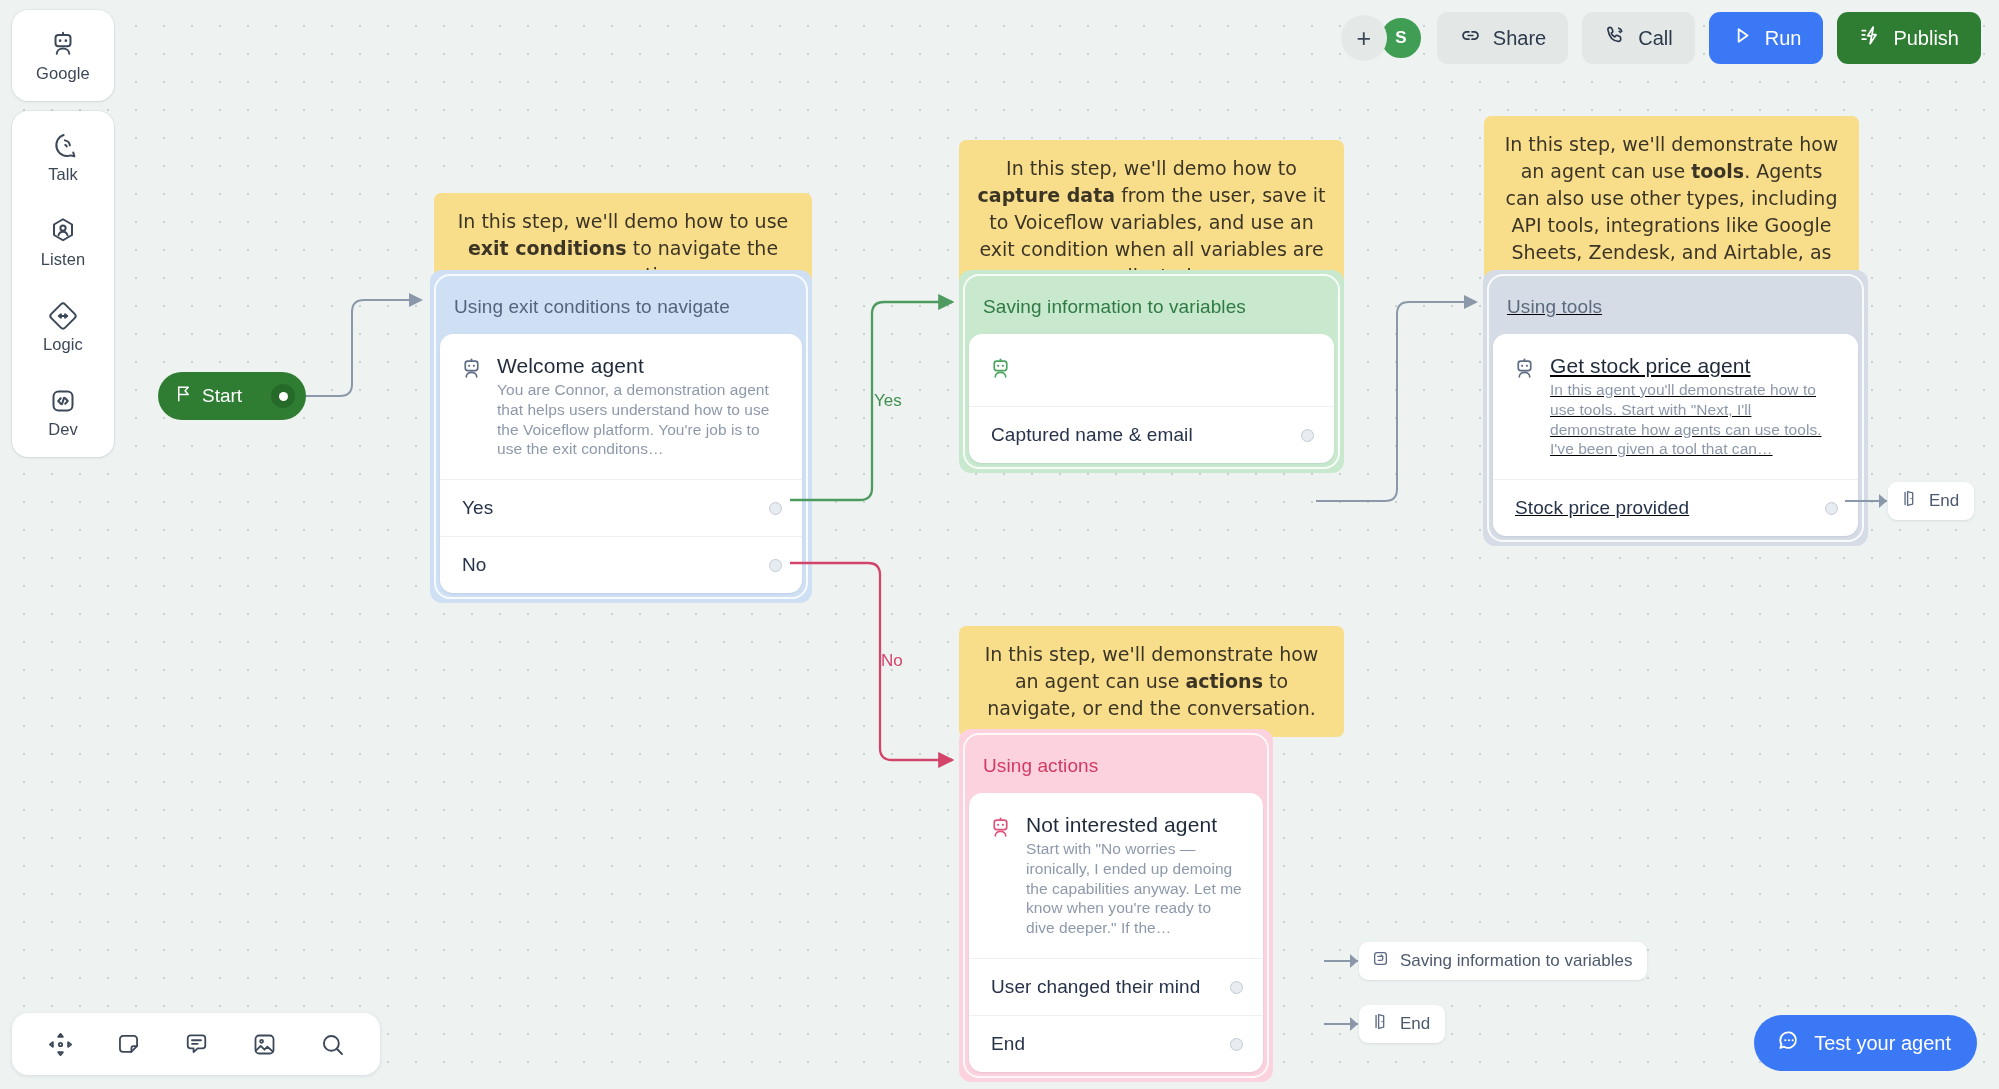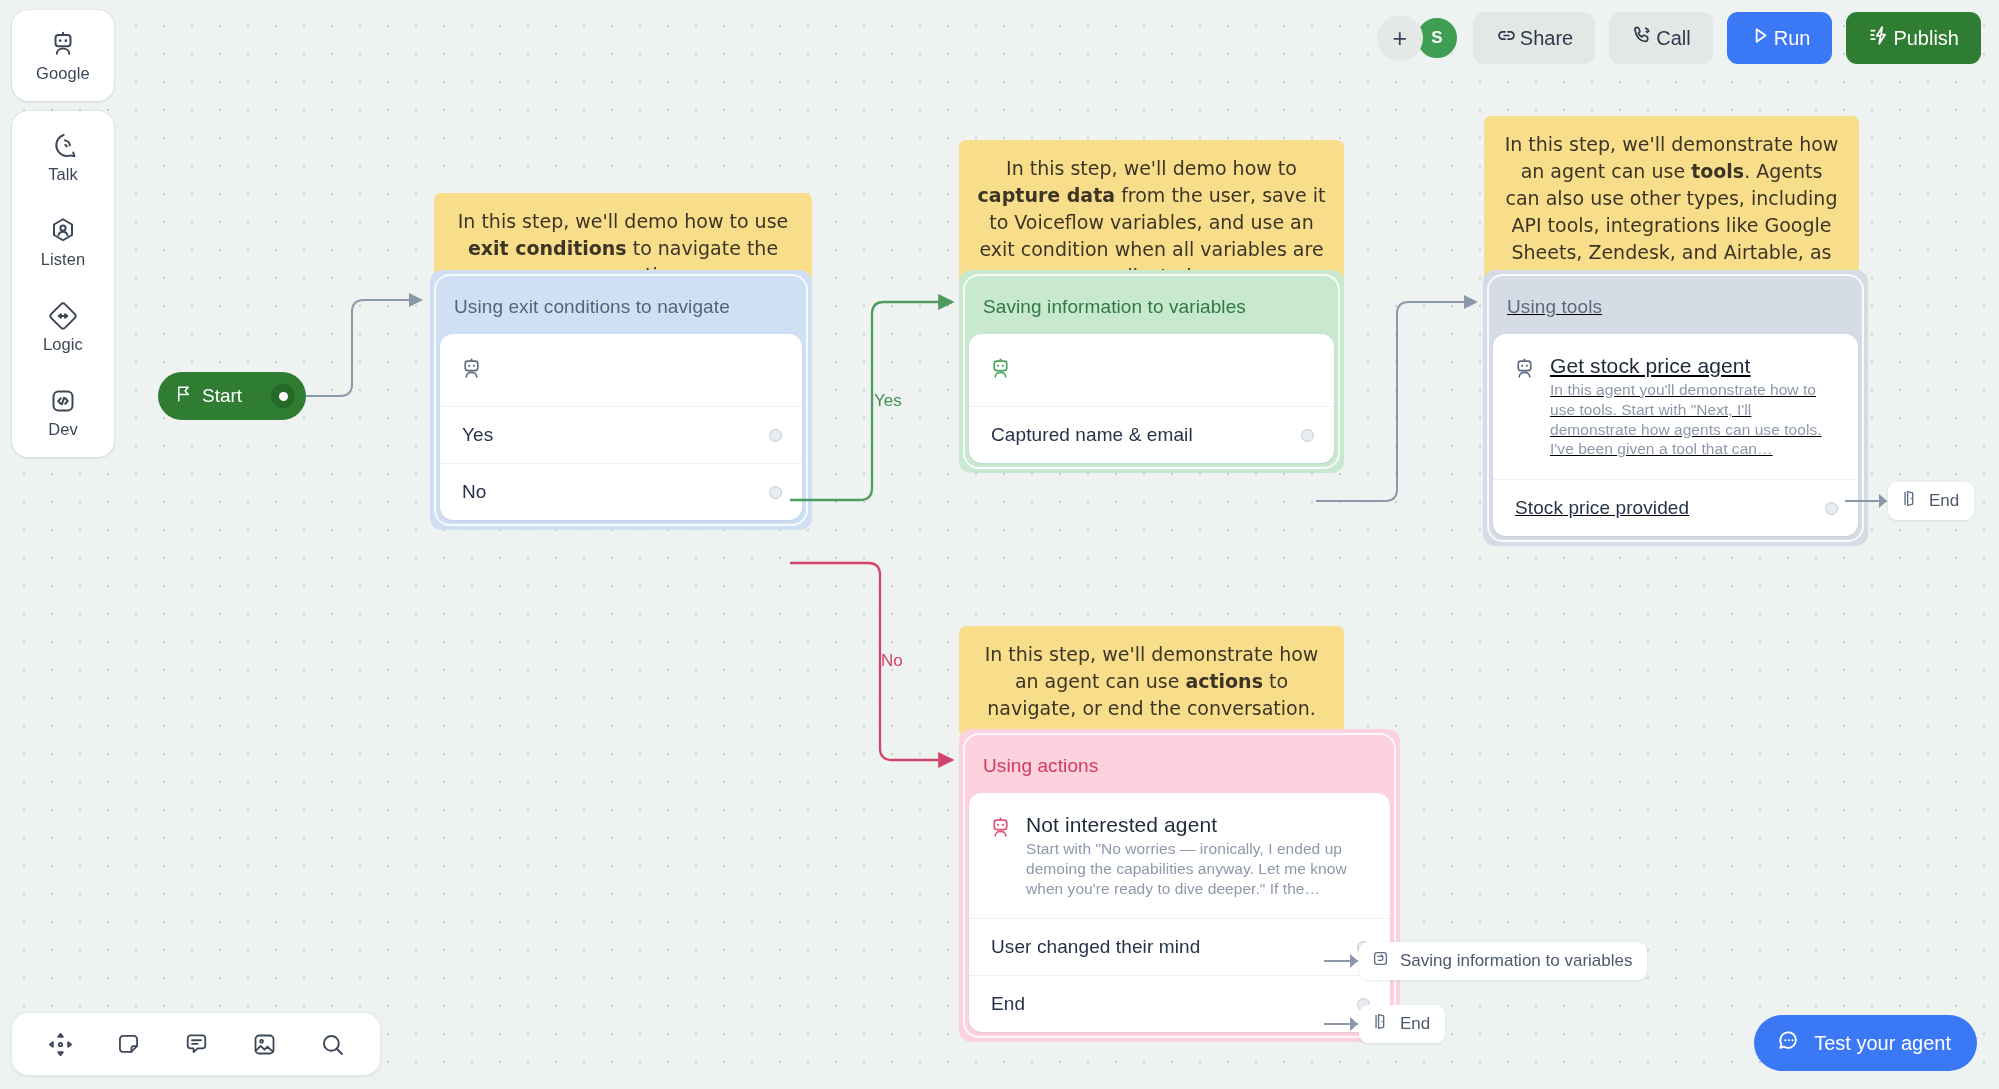--- a/index.html
+++ b/index.html
@@ -61,21 +61,21 @@
   .avatar {
     width: 44px; height: 44px; border-radius: 50%;
     background: #3f9e54; color: #fff;
     display: flex; align-items: center; justify-content: center;
     font-size: 17px; font-weight: 600;
     margin-left: -8px; border: 2.5px solid #eef3f2;
     cursor: pointer;
   }
   .tbtn {
     height: 52px; padding: 0 22px; border-radius: 11px;
-    display: flex; align-items: center; gap: 2px;
+    display: flex; align-items: center; gap: 11px;
     font-size: 20px; cursor: pointer; border: none;
     font-family: inherit;
   }
   .tbtn.ghost { background: #e3e8e7; color: #2d3a4b; }
   .tbtn.run { background: #3b78f6; color: #fff; }
   .tbtn.publish { background: #2e7d32; color: #fff; }
 
   
   .group-card {
     position: absolute;
@@ -369,20 +369,24 @@
       <div class="agent-row">
         <span class="agent-icon">
           <svg width="25" height="25" viewBox="0 0 24 24" fill="none" stroke="#5d6c82" stroke-width="1.6" stroke-linecap="round" stroke-linejoin="round">
             <rect x="6" y="4" width="12" height="9" rx="2.4"></rect>
             <circle cx="9.7" cy="8.5" r="1.05" fill="#5d6c82" stroke="none"></circle>
             <circle cx="14.3" cy="8.5" r="1.05" fill="#5d6c82" stroke="none"></circle>
             <path d="M12 4V2.2"></path>
             <path d="M7 19c0-2.6 2.2-4.2 5-4.2s5 1.6 5 4.2"></path>
           </svg>
         </span>
+        <div>
+          <div class="agent-title">Welcome agent</div>
+          <div class="agent-desc">You are Connor, a demonstration agent that helps users understand how to use the Voiceflow platform. You're job is to use the exit conditons…</div>
+        </div>
       </div>
       <div class="port-row">
         <span>Yes</span>
         <span class="port-dot"></span>
       </div>
       <div class="port-row">
         <span>No</span>
         <span class="port-dot"></span>
       </div>
     </div>
@@ -427,21 +431,21 @@
           <div class="agent-desc">In this agent you'll demonstrate how to use tools. Start with "Next, I'll demonstrate how agents can use tools. I've been given a tool that can…</div>
         </div>
       </div>
       <div class="port-row">
         <span>Stock price provided</span>
         <span class="port-dot"></span>
       </div>
     </div>
   </div>
 
-  <div class="group-card gc-pink" style="left:959px; top:729px; width:441px;">
+  <div class="group-card gc-pink" style="left:959px; top:729px; width:314px;">
     <div class="gc-title">Using actions</div>
     <div class="inner-card">
       <div class="agent-row">
         <span class="agent-icon">
           <svg width="25" height="25" viewBox="0 0 24 24" fill="none" stroke="#e0527a" stroke-width="1.6" stroke-linecap="round" stroke-linejoin="round">
             <rect x="6" y="4" width="12" height="9" rx="2.4"></rect>
             <circle cx="9.7" cy="8.5" r="1.05" fill="#e0527a" stroke="none"></circle>
             <circle cx="14.3" cy="8.5" r="1.05" fill="#e0527a" stroke="none"></circle>
             <path d="M12 4V2.2"></path>
             <path d="M7 19c0-2.6 2.2-4.2 5-4.2s5 1.6 5 4.2"></path>

